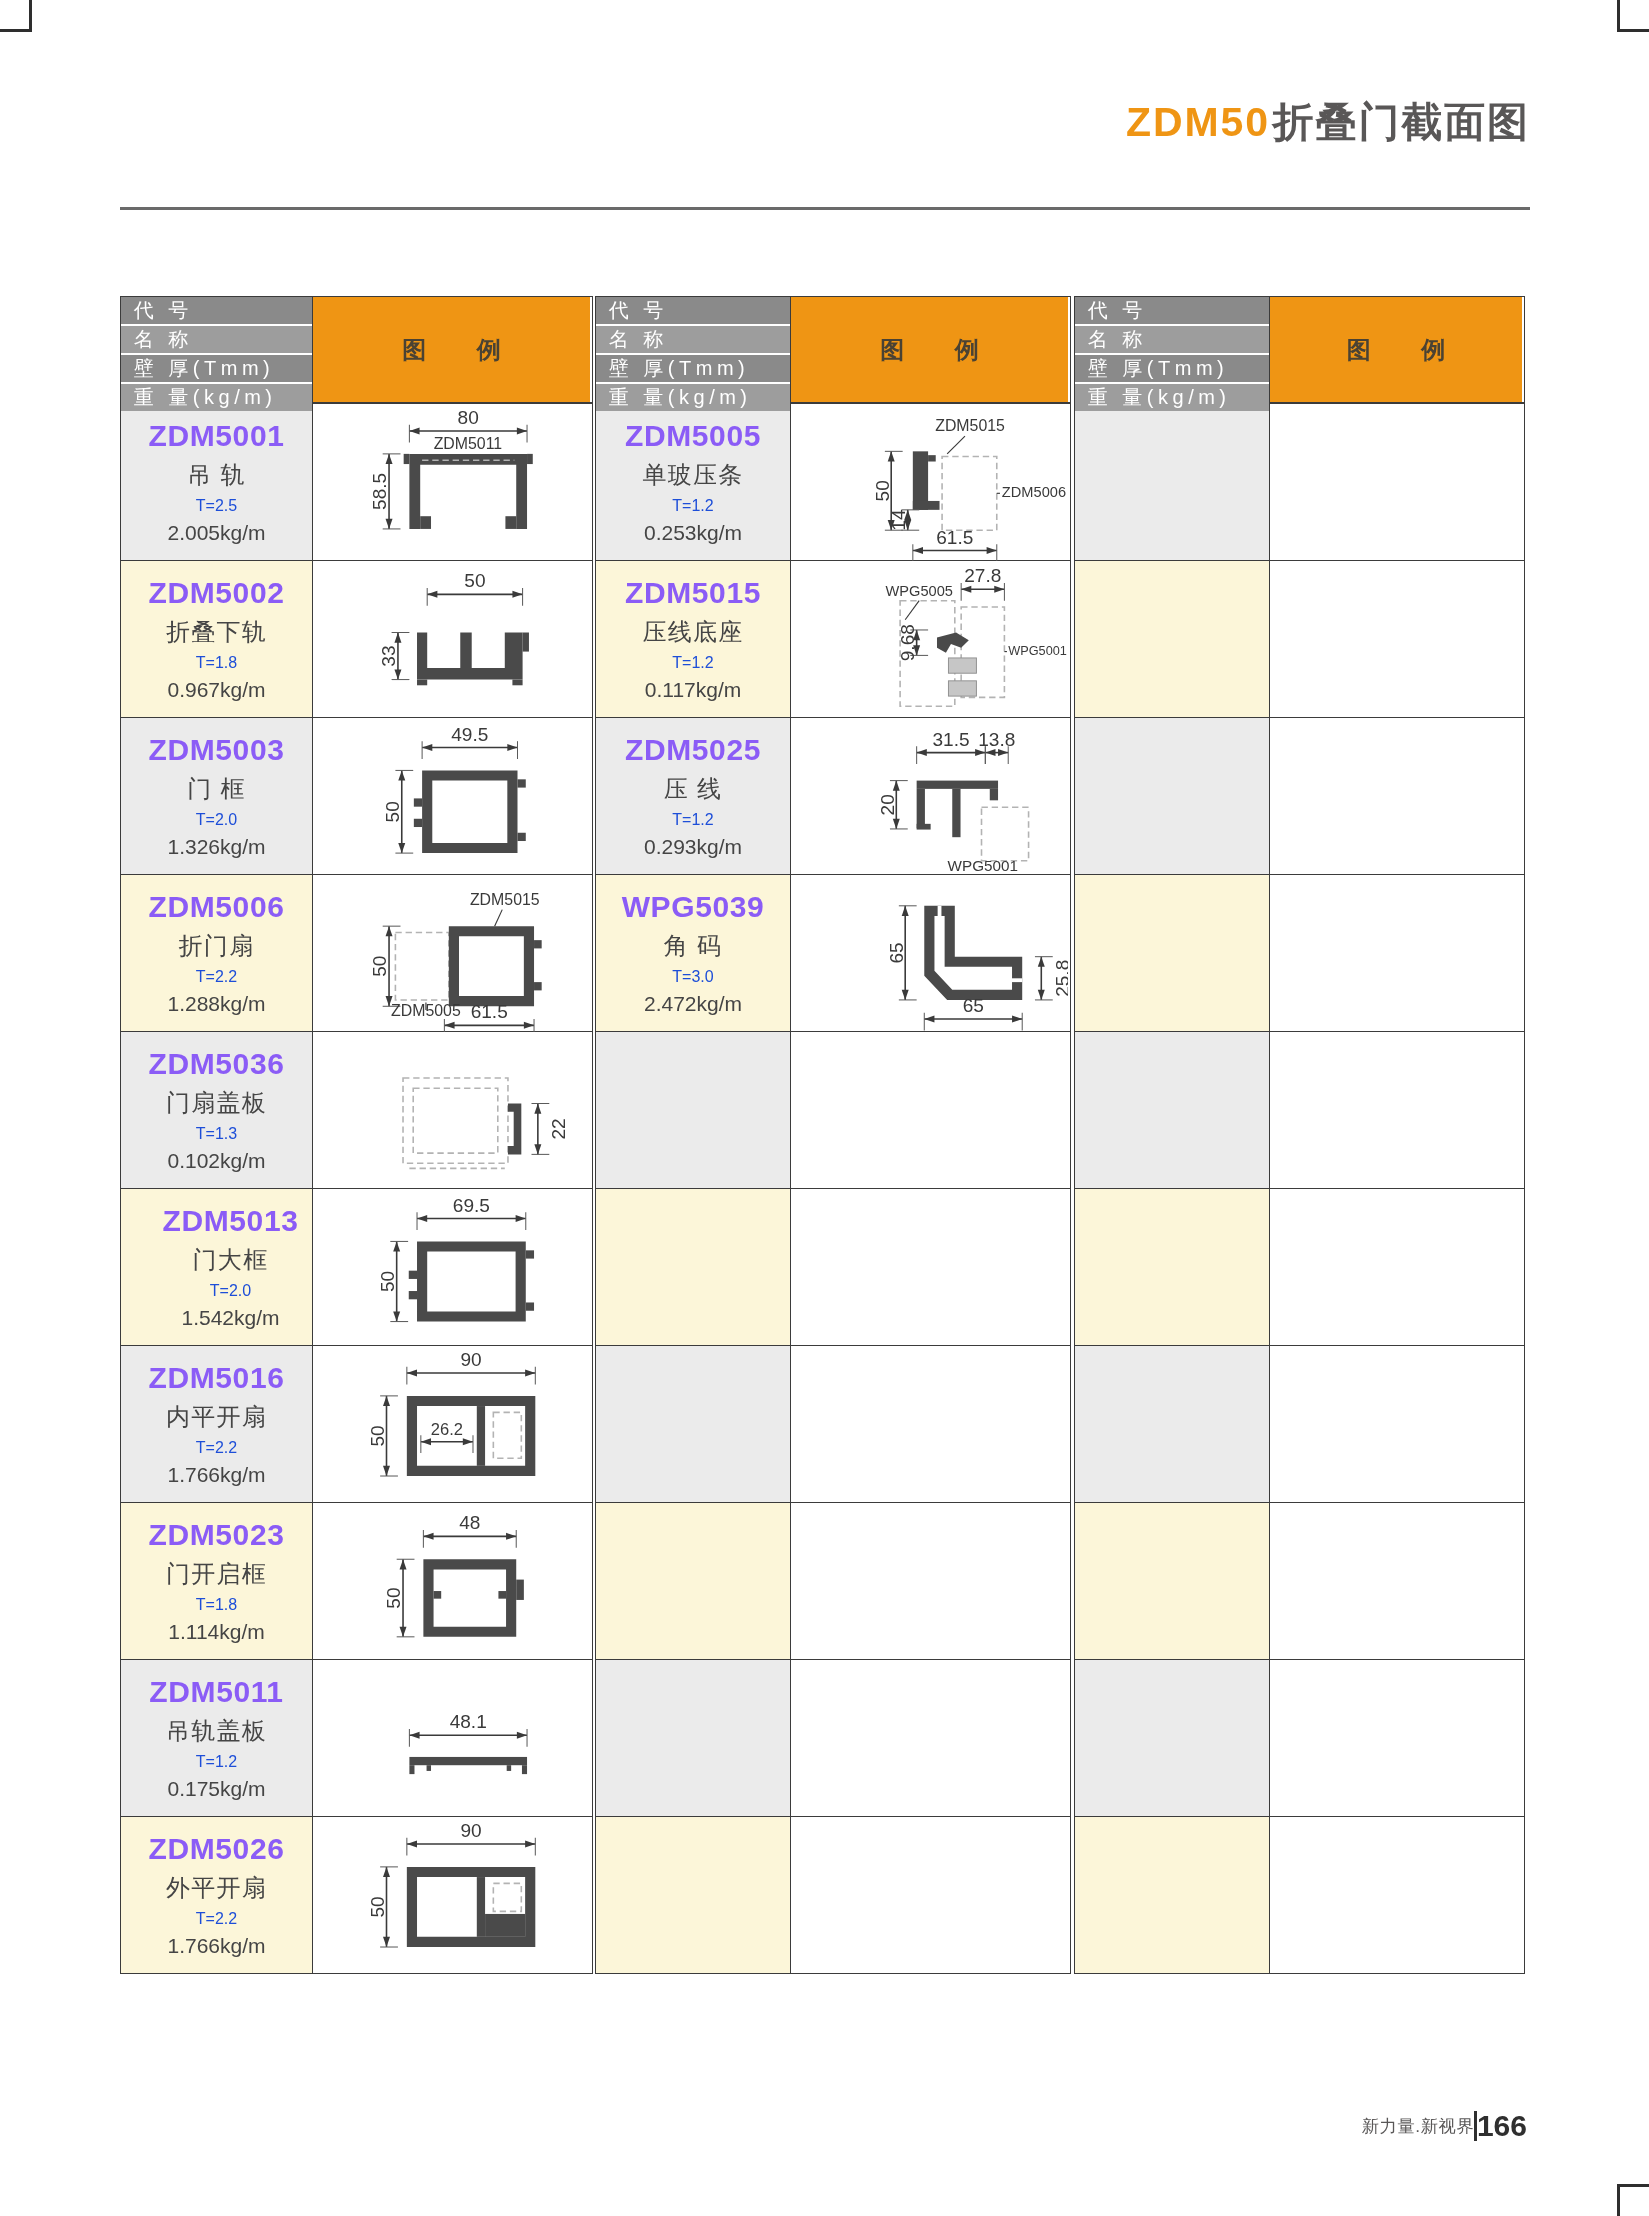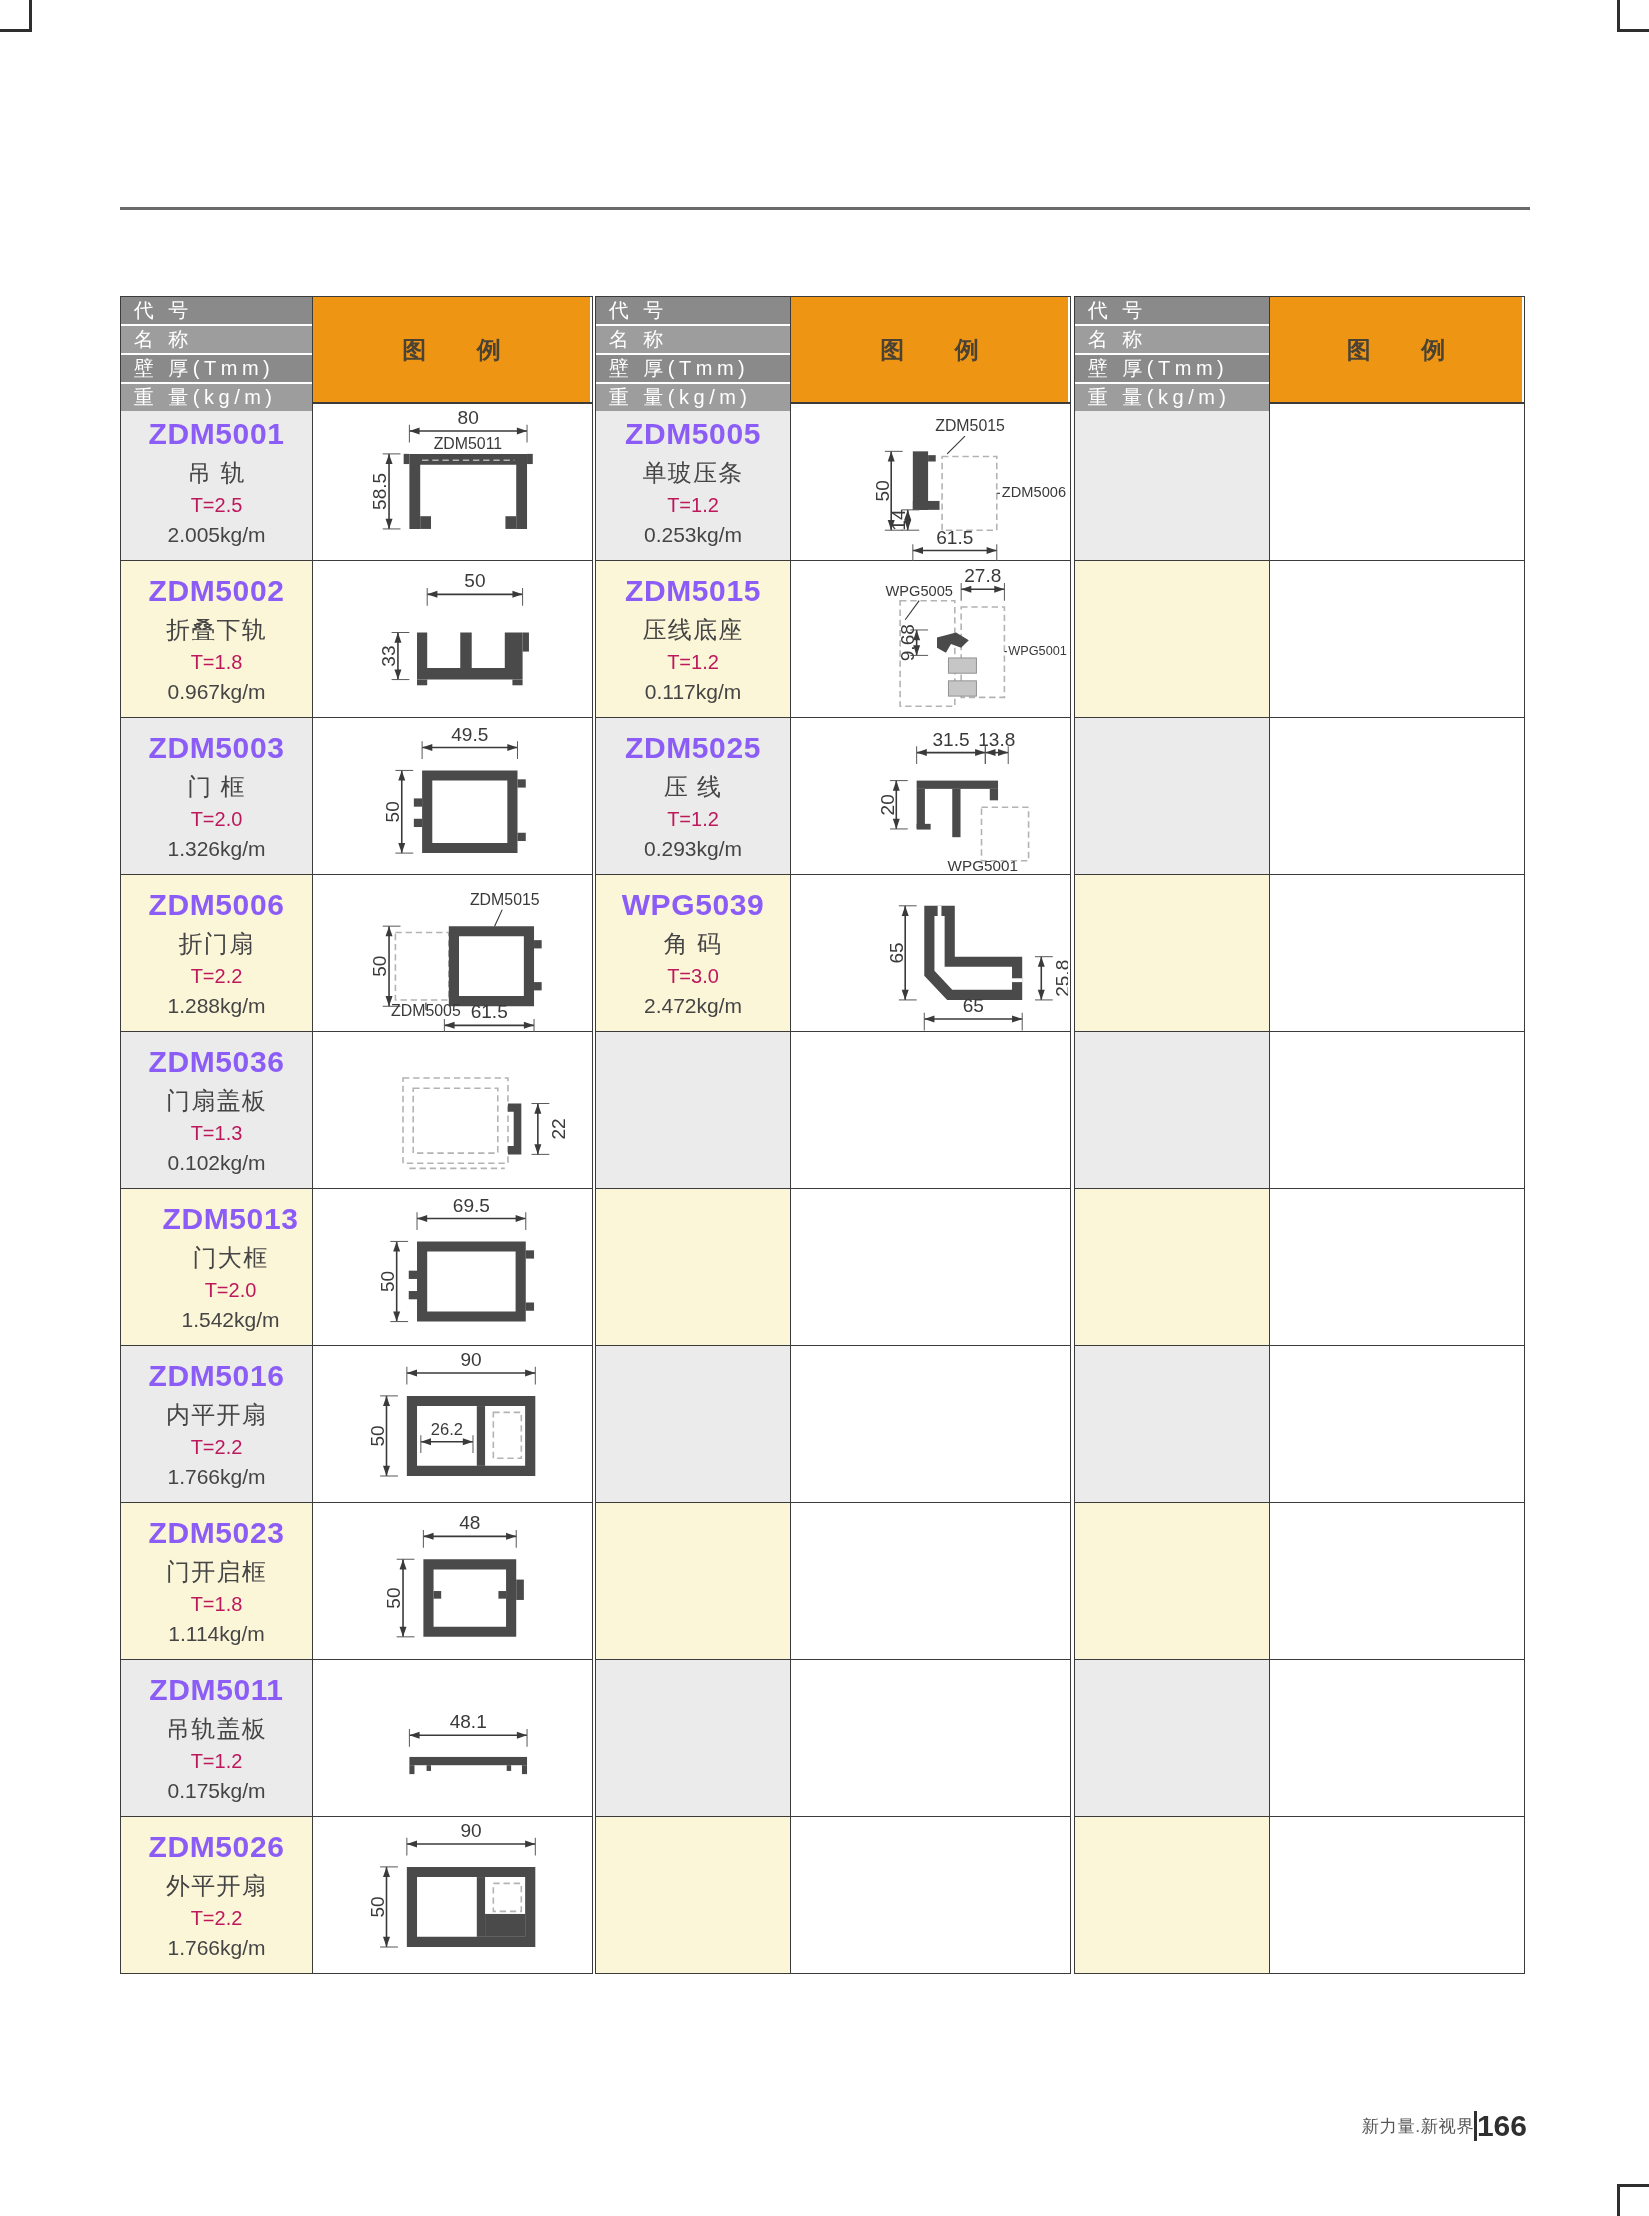--- a/index.html
+++ b/index.html
@@ -22,21 +22,21 @@
         padding-left:12.8px;letter-spacing:4.5px;white-space:nowrap}
   .hdark{background:var(--hdark)} .hlight{background:var(--hlight)}
   .hlegend{border-left:1.9px solid var(--border);background:var(--orange);display:flex;align-items:center;
            justify-content:center;font-size:24px;font-weight:bold;color:#4a4233;
            letter-spacing:22px;text-indent:22px}
   .prow{display:flex;border-top:1.9px solid var(--border)}
   .plabel{display:flex;flex-direction:column;align-items:center;justify-content:center;gap:5.8px}
   .gray{background:var(--rowgray)} .cream{background:var(--rowcream)}
   .lcode{font-size:30px;font-weight:bold;color:#8b5cf6;letter-spacing:0.6px}
   .lname{font-size:24px;color:#454545;letter-spacing:1.3px}
-  .lthk{font-size:20px;color:#be185d}
+  .lthk{font-size:16px;color:#1d4ed8}
   .lwt{font-size:21px;color:#454545}
   .pdraw{border-left:1.9px solid var(--border);background:#fff;display:flex;align-items:center;justify-content:center}
   
   svg .prof{fill:var(--prof)}
   svg .cut{fill:#fff}
   svg .dash{fill:none;stroke:#b3b3b3;stroke-width:2.5;stroke-dasharray:10 6}
   svg .dim-line{stroke:#3a3a3a;stroke-width:2.5}
   svg .ext{stroke:#5a5a5a;stroke-width:1.6}
   svg .arrow{fill:#3a3a3a}
   svg text{fill:#3a3a3a;font-size:30px;font-family:"Liberation Sans","DejaVu Sans",sans-serif}
@@ -58,20 +58,21 @@
 <div class="page">
 
   <div class="mark" style="left:29.4px;top:0;width:2.6px;height:32px"></div>
   <div class="mark" style="left:0;top:29.4px;width:32px;height:2.6px"></div>
   <div class="mark" style="left:1617px;top:0;width:2.6px;height:32px"></div>
   <div class="mark" style="left:1617px;top:29.4px;width:32px;height:2.6px"></div>
   <div class="mark" style="left:1617px;top:2184px;width:2.6px;height:32px"></div>
   <div class="mark" style="left:1617px;top:2184px;width:32px;height:2.6px"></div>
 
   <div class="titleblock">
+    <div class="title-cn"><span class="series">ZDM50</span><span>折叠门截面图</span></div>
   </div>
   <div class="rule"></div>
 
   <div id="tables">
       <div class="ptable" style="left: 120px; top: 296px; width: 473px;">
         <div class="phead" style="height: 106px;">
           <div class="phead-left" style="width: 191px;">
             <div class="hrow hdark">代 号</div>
             <div class="hrow hlight">名 称</div>
             <div class="hrow hdark">壁 厚(Tmm)</div>

